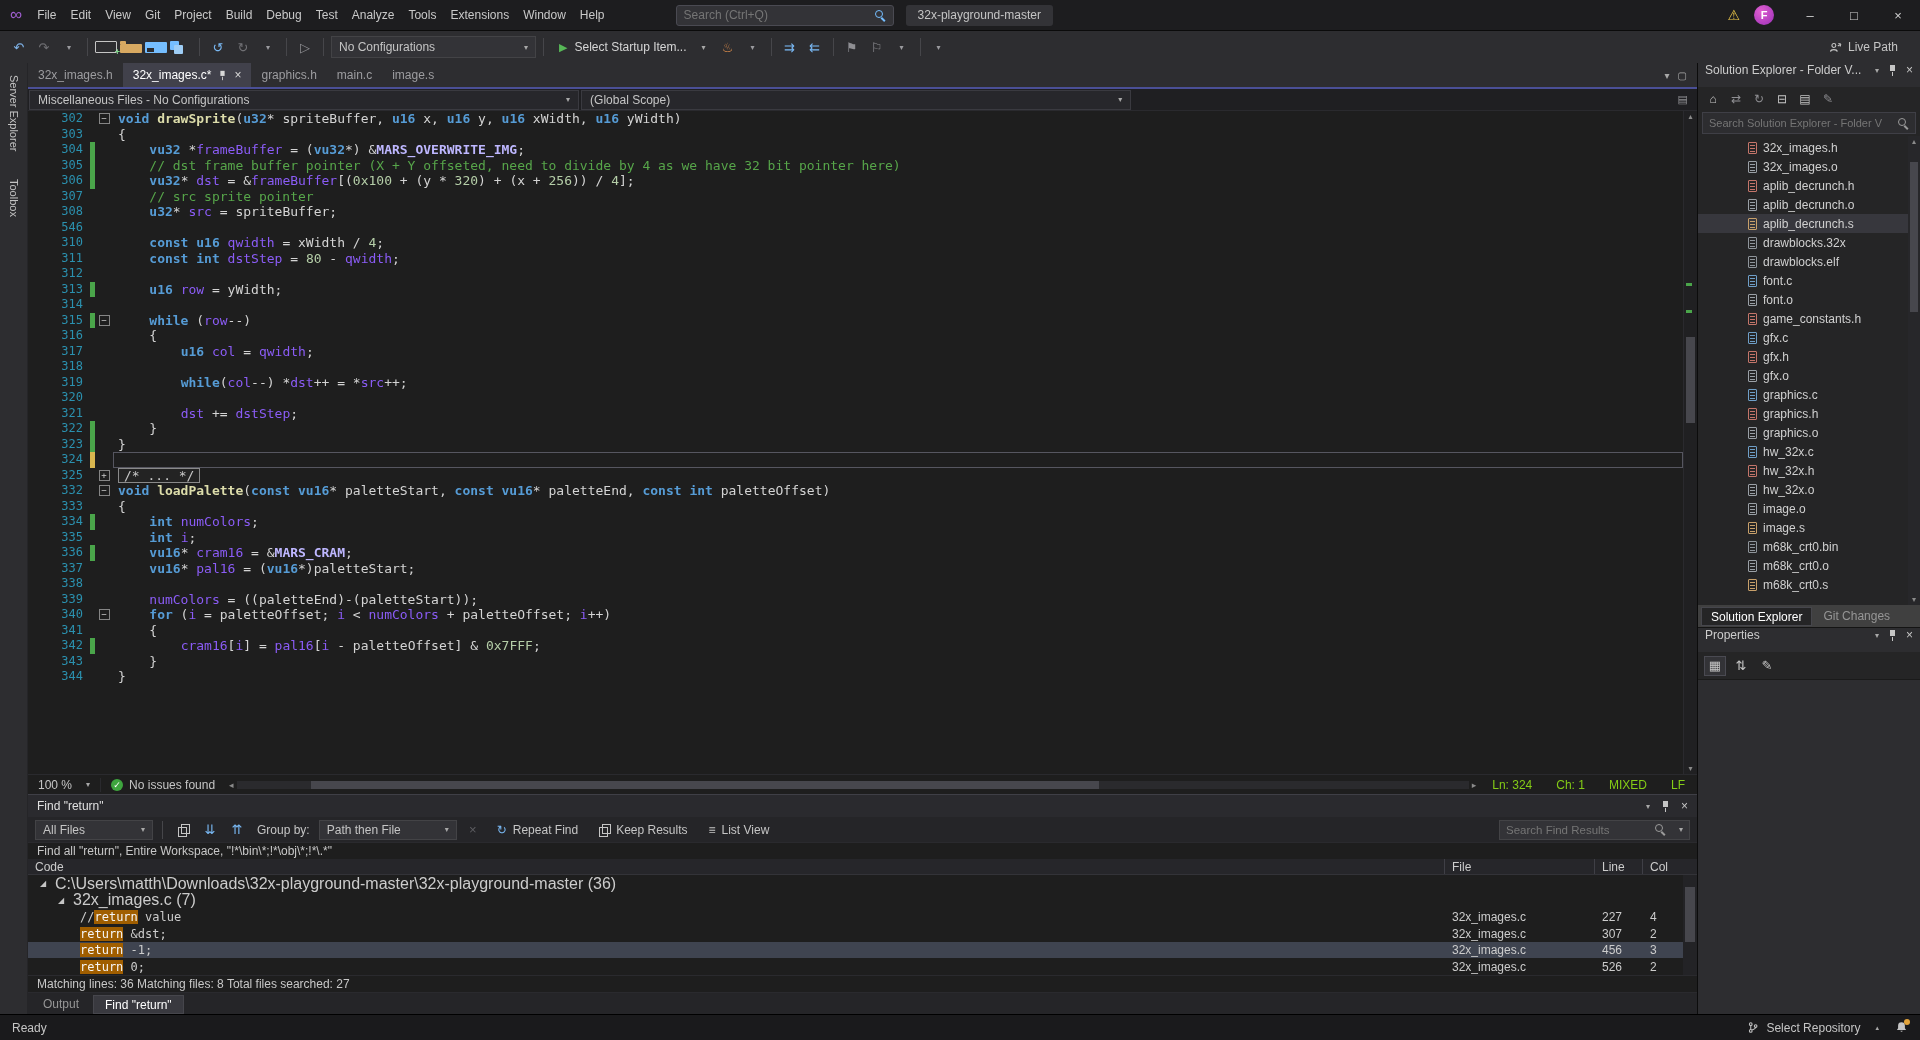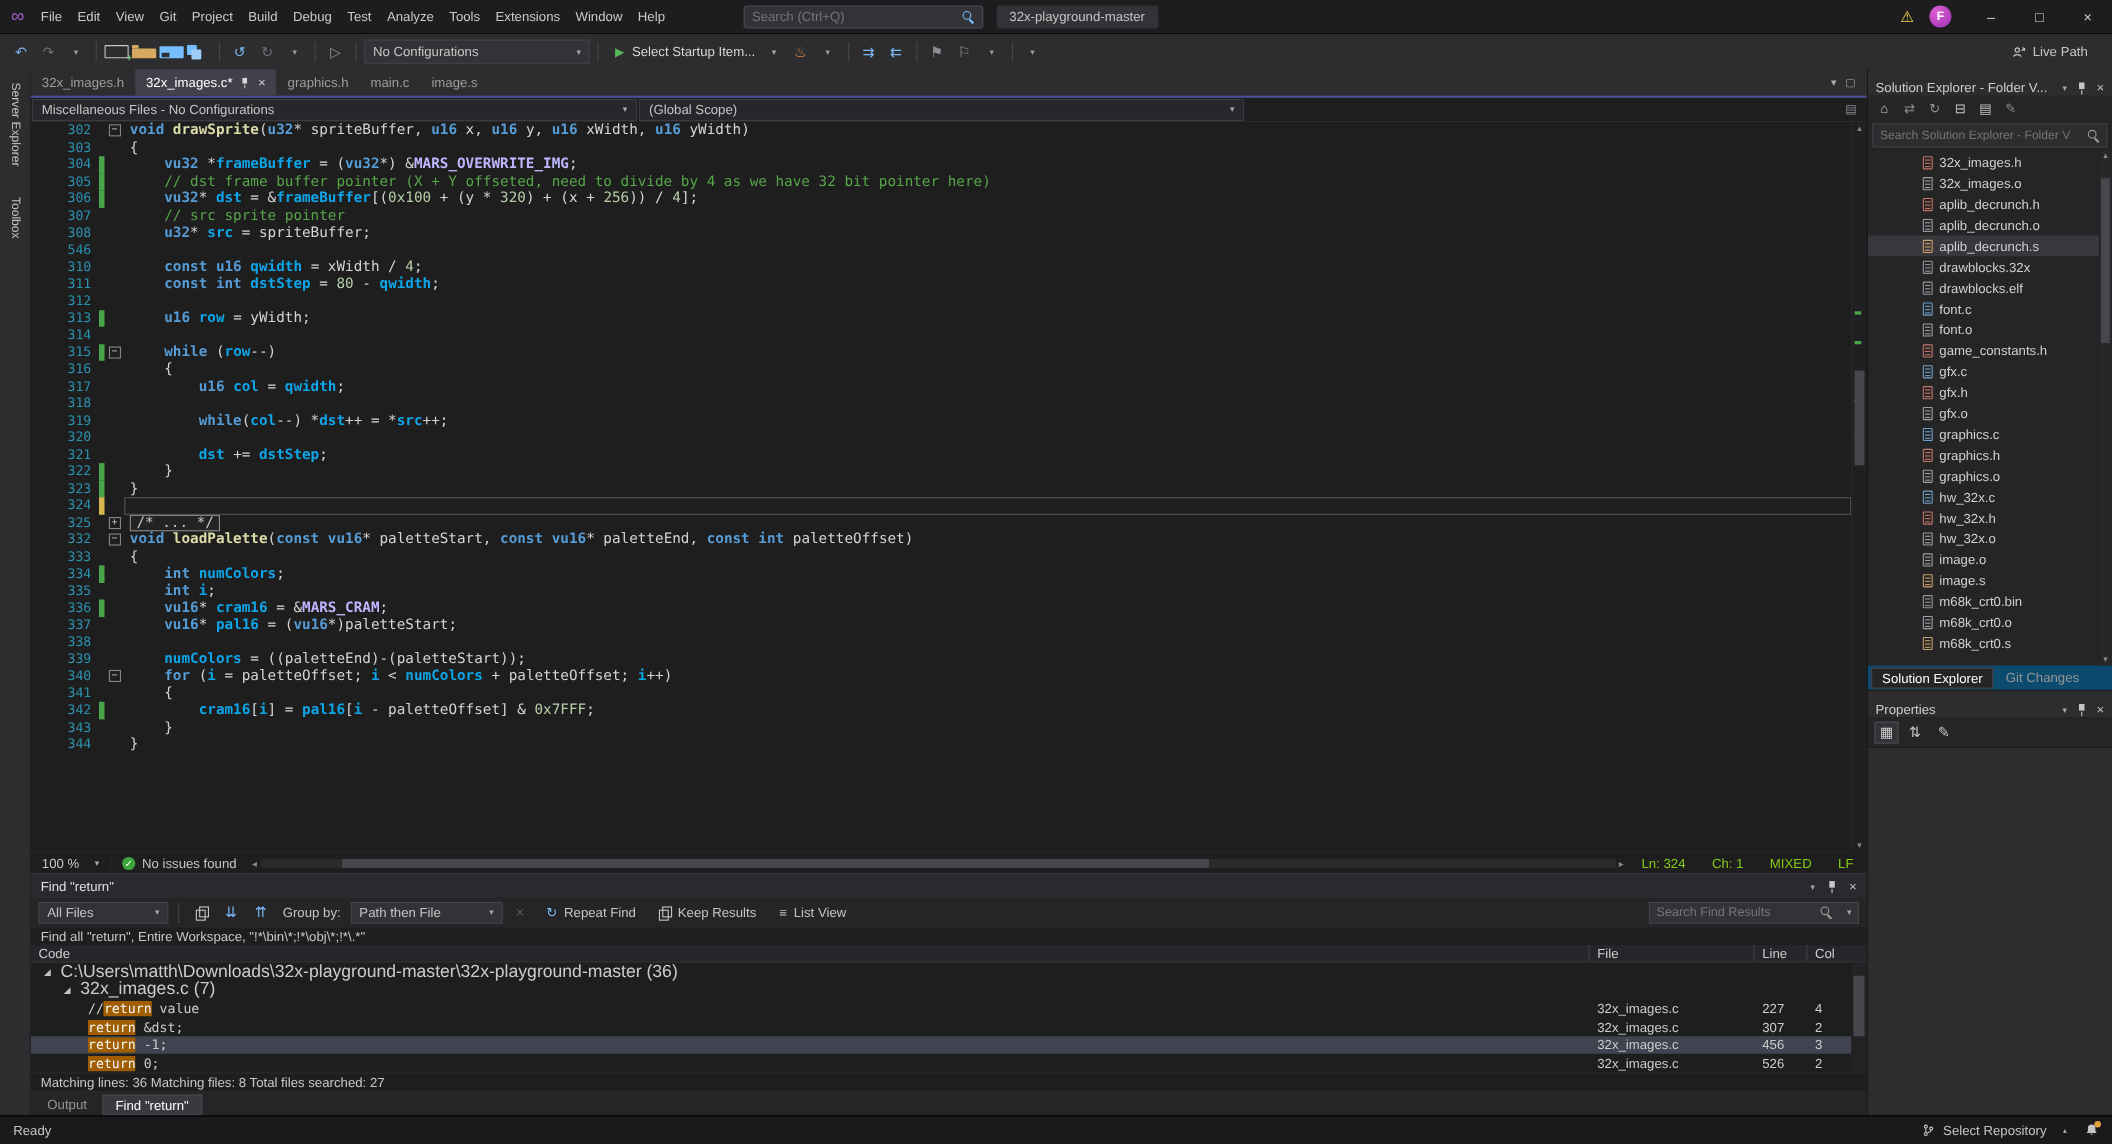--- a/index.html
+++ b/index.html
@@ -81,21 +81,21 @@
   .chg{flex:0 0 5px}
   .chg-g{background:#4aa54a}
   .chg-y{background:#d8b64f}
   .fold{flex:0 0 18px;display:flex;align-items:center;justify-content:center}
   .foldbtn{width:11px;height:11px;border:1px solid #858585;background:#1e1e1e;color:#c8c8c8;font-size:9px;line-height:9px;display:flex;align-items:center;justify-content:center}
   .lbody{flex:1;padding-left:5px;color:#d4d4d4}
   .cline.cur .lbody{box-shadow:inset 0 0 0 1px #565660}
   .foldtext{display:inline-block;border:1px solid #8a8a8a;padding:0 5px;line-height:13px;background:#232323}
   .tk-k{color:#569cd6;font-weight:bold}
   .tk-f{color:#dcdcaa;font-weight:bold}
-  .tk-v{color:#0ea5e9;font-weight:bold}
+  .tk-v{color:#8b5cf6;font-weight:normal}
   .tk-m{color:#beb7ff;font-weight:bold}
   .tk-c{color:#57a64a}
   .tk-c2{color:#c8c8c8}
   .tk-n{color:#b5cea8}
   .tk-p{color:#d4d4d4}
   .vscroll{position:absolute;right:0;top:0;bottom:0;width:14px;background:#202022;border-left:1px solid #2a2a2e}
   .vthumb{position:absolute;left:2px;right:2px;top:34%;height:13%;background:#47474d}
   .smark{position:absolute;left:2px;width:6px;height:3px}
   .varrow{position:absolute;left:0;right:0;text-align:center;color:#8a8a8a;font-size:8px}
 
@@ -148,35 +148,35 @@
   .frscroll{position:absolute;right:0;top:0;bottom:0;width:14px;background:#232326}
   .frthumb{position:absolute;left:2px;right:2px;top:12%;height:55%;background:#47474d}
   .fp-summary{flex:0 0 16px;line-height:16px;padding:0 9px;color:#c8c8c8;border-top:1px solid #2a2a2e;white-space:pre}
   .fp-tabs{flex:0 0 22px;background:#252528;display:flex;align-items:flex-end;padding-left:4px;gap:3px;border-top:1px solid #2a2a2e}
   .fp-tab{padding:0 11px;height:19px;line-height:19px;color:#969696;white-space:nowrap}
   .fp-tab.active{background:#39393f;border:1px solid #46464c;color:#ffffff}
 
   
   .rightpanel{flex:0 0 222px;background:#252526;display:flex;flex-direction:column;min-height:0}
   .se{flex:0 0 565px;display:flex;flex-direction:column;border-bottom:1px solid #141414;min-height:0}
-  .panel-header{flex:0 0 24px;display:flex;align-items:flex-end;padding:0 7px;background:#2d2d30;color:#cccccc;white-space:nowrap;overflow:hidden}
+  .panel-header{flex:0 0 24px;display:flex;align-items:flex-start;padding:0 7px;background:#2d2d30;color:#cccccc;white-space:nowrap;overflow:hidden}
   .panel-hicons{margin-left:auto;display:flex;align-items:center;gap:9px;color:#c5c5c5}
   .se-toolbar{flex:0 0 24px;display:flex;align-items:center;gap:7px;padding:0 7px;background:#252526}
   .se-toolbar .tbi{min-width:16px;height:18px;font-size:12px}
   .se-search{flex:0 0 22px;margin:1px 4px 2px 4px;background:#2d2d30;border:1px solid #3f3f46;display:flex;align-items:center;gap:5px;padding:0 6px}
   .se-search input{flex:1;background:transparent;border:none;outline:none;color:#8f8f8f;font-size:11px;font-family:"Liberation Sans",sans-serif;min-width:0}
   #se-files{flex:1;overflow:hidden;position:relative;padding-top:2px}
   .sefile{height:19px;display:flex;align-items:center;gap:6px;padding-left:50px;color:#d0d0d0;white-space:nowrap}
   .sefile.sel{background:#37373d}
   .fdoc{flex:0 0 9px;width:9px;height:12px;border:1px solid var(--dc,#9aa0a6);border-radius:1px;position:relative}
   .fdoc::before{content:"";position:absolute;left:1px;top:2px;right:1px;height:1px;background:var(--dc,#9aa0a6);box-shadow:0 3px 0 var(--dc,#9aa0a6),0 6px 0 var(--dc,#9aa0a6)}
   .sescroll{position:absolute;right:0;top:0;bottom:0;width:12px;background:#27272a}
   .sethumb{position:absolute;left:2px;right:2px;top:26px;height:150px;background:#47474d}
   .semark{position:absolute;left:2px;width:6px;height:4px;background:#d8a23c;top:92px}
-  .se-tabs{flex:0 0 22px;background:#0c4a6e;display:flex;align-items:center;padding-left:3px;gap:2px}
+  .se-tabs{flex:0 0 22px;background:#404040;display:flex;align-items:center;padding-left:3px;gap:2px}
   .se-tab{padding:0 9px;height:19px;line-height:19px;color:#969696;white-space:nowrap}
   .se-tab.active{background:#252526;border:1px solid #46464c;color:#ffffff}
   .props{flex:1;display:flex;flex-direction:column;min-height:0}
   .props-toolbar{flex:0 0 28px;display:flex;align-items:center;gap:4px;padding:0 6px;background:#252526;border-bottom:1px solid #1a1a1a}
   .props-toolbar .tbi{width:22px;height:20px;border:1px solid transparent}
   .props-toolbar .tbi.on{border-color:#4a4a52;background:#333337}
   .props-body{flex:1;background:#2d2d30}
 
   
   .statusbar{flex:0 0 26px;background:#1a1a1c;display:flex;align-items:center;padding:0 12px;color:#c5c5c5;border-top:1px solid #000}

